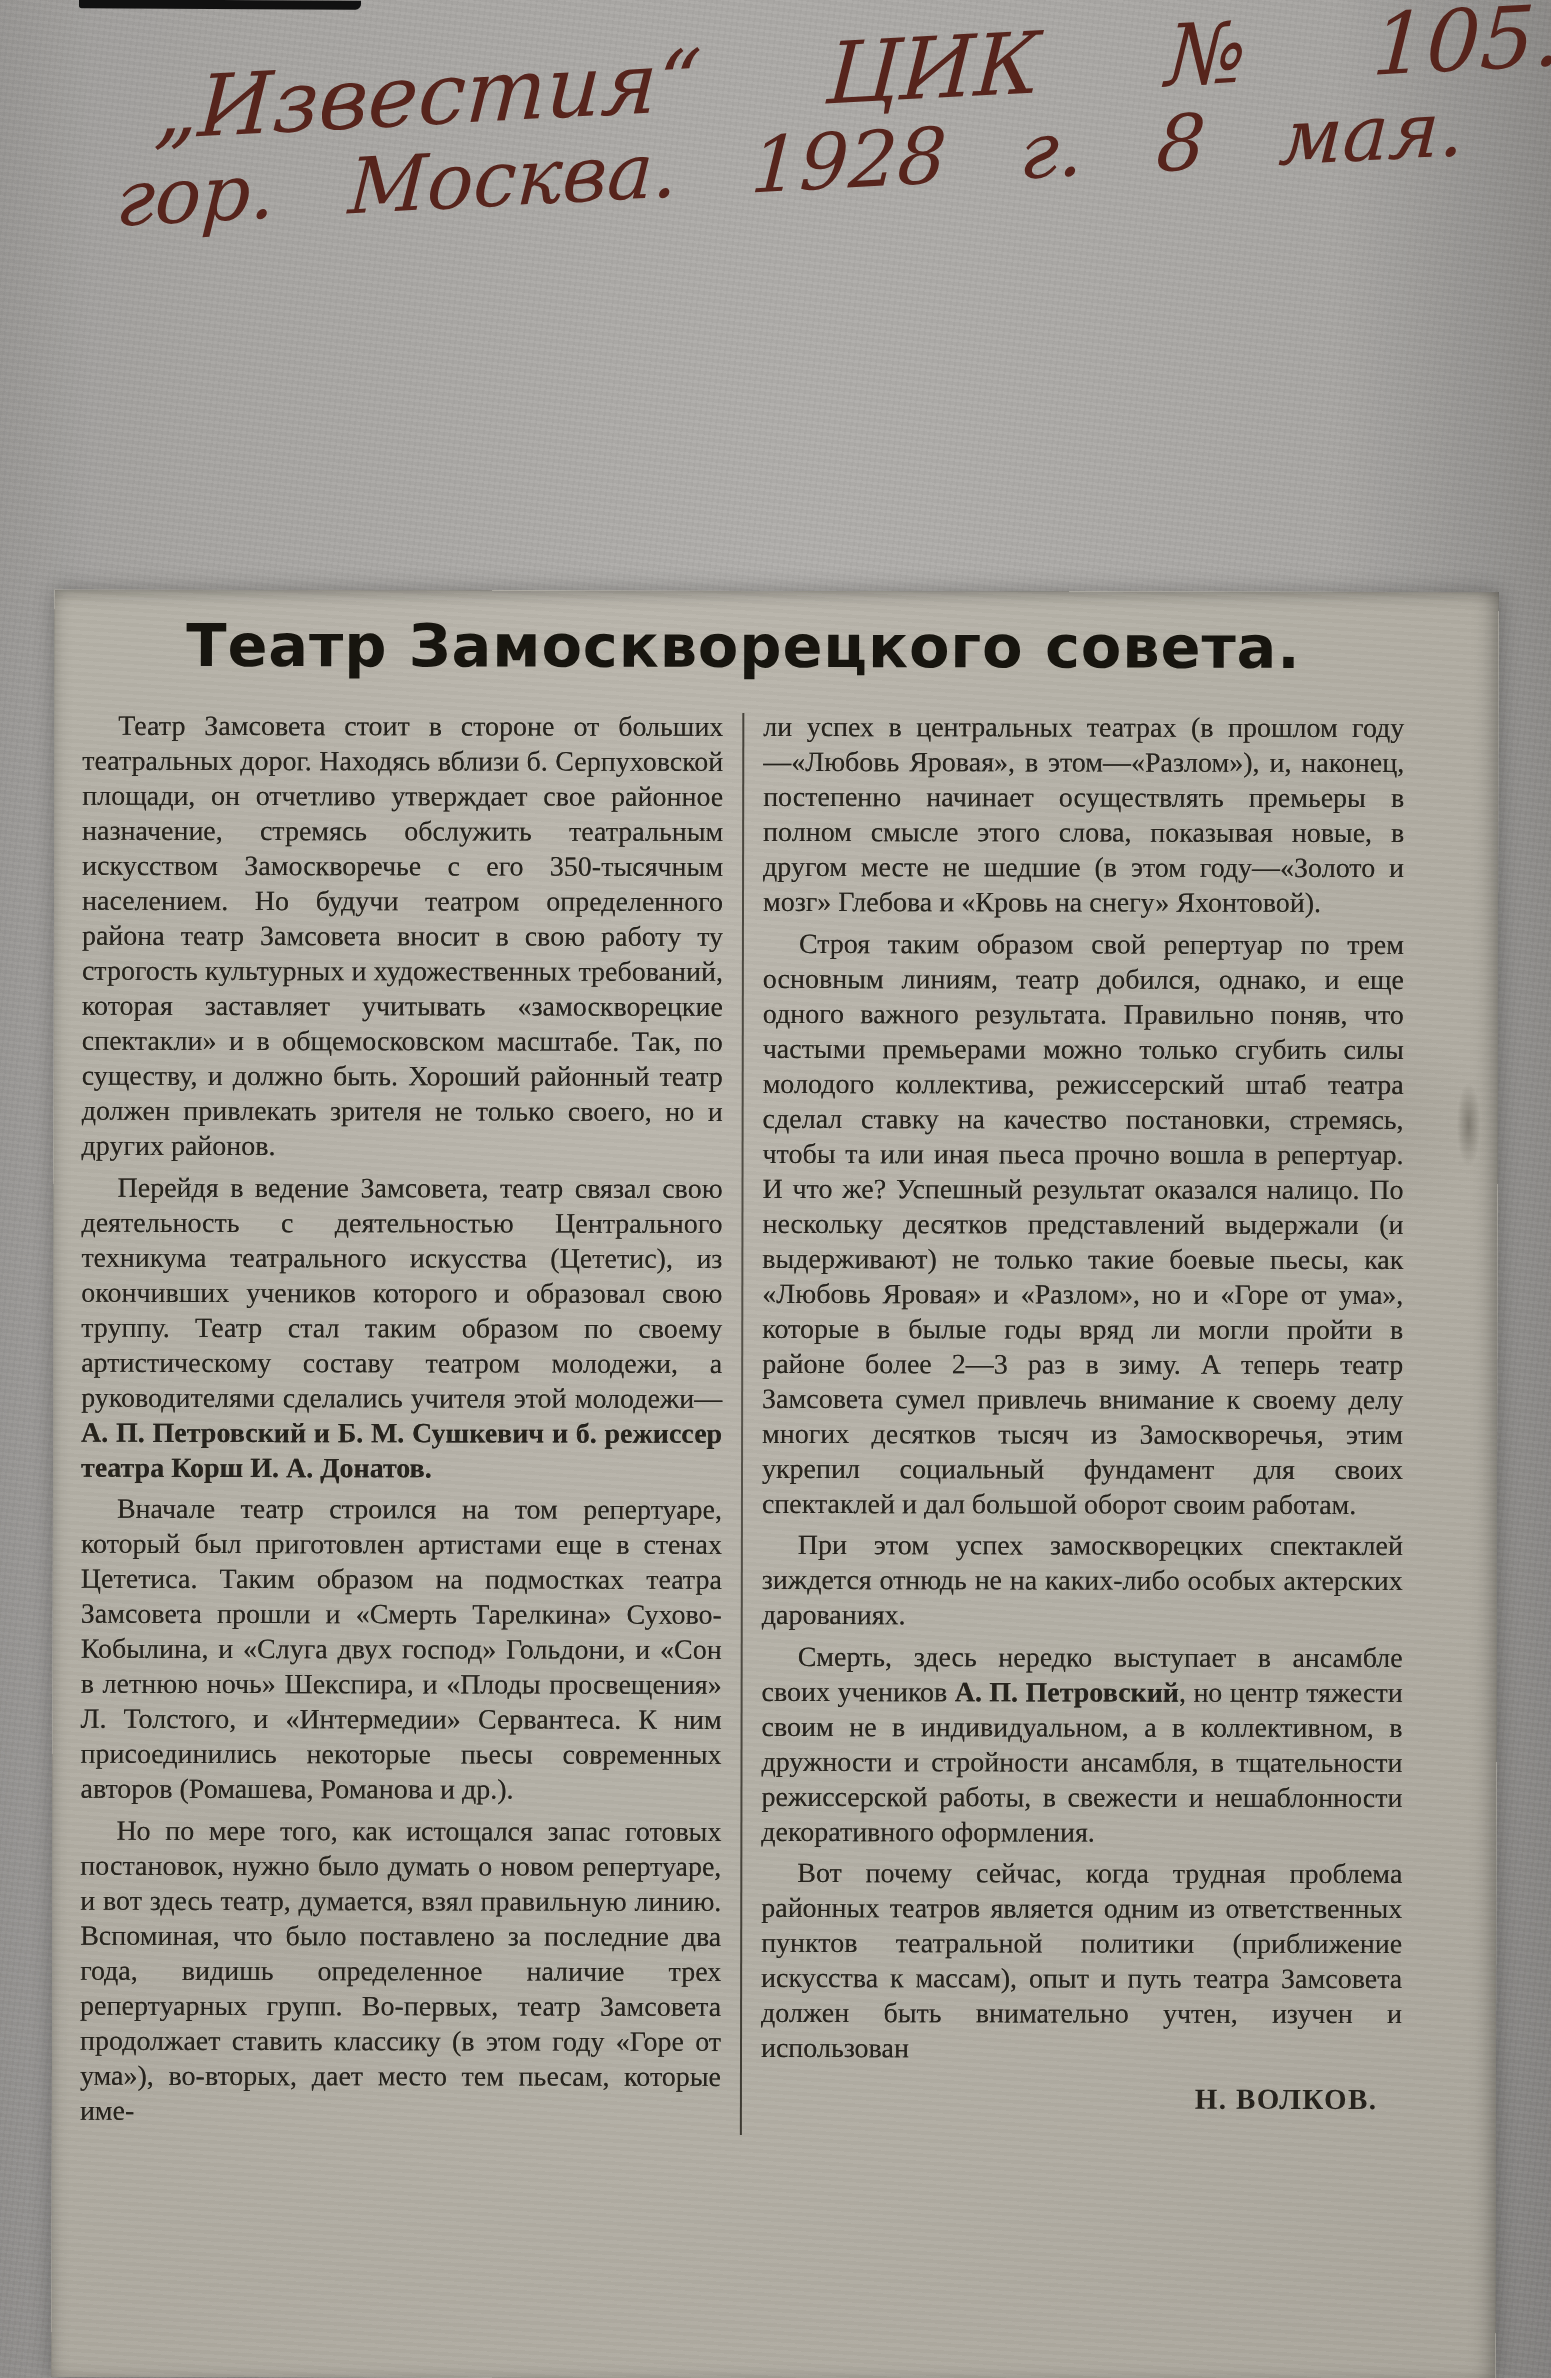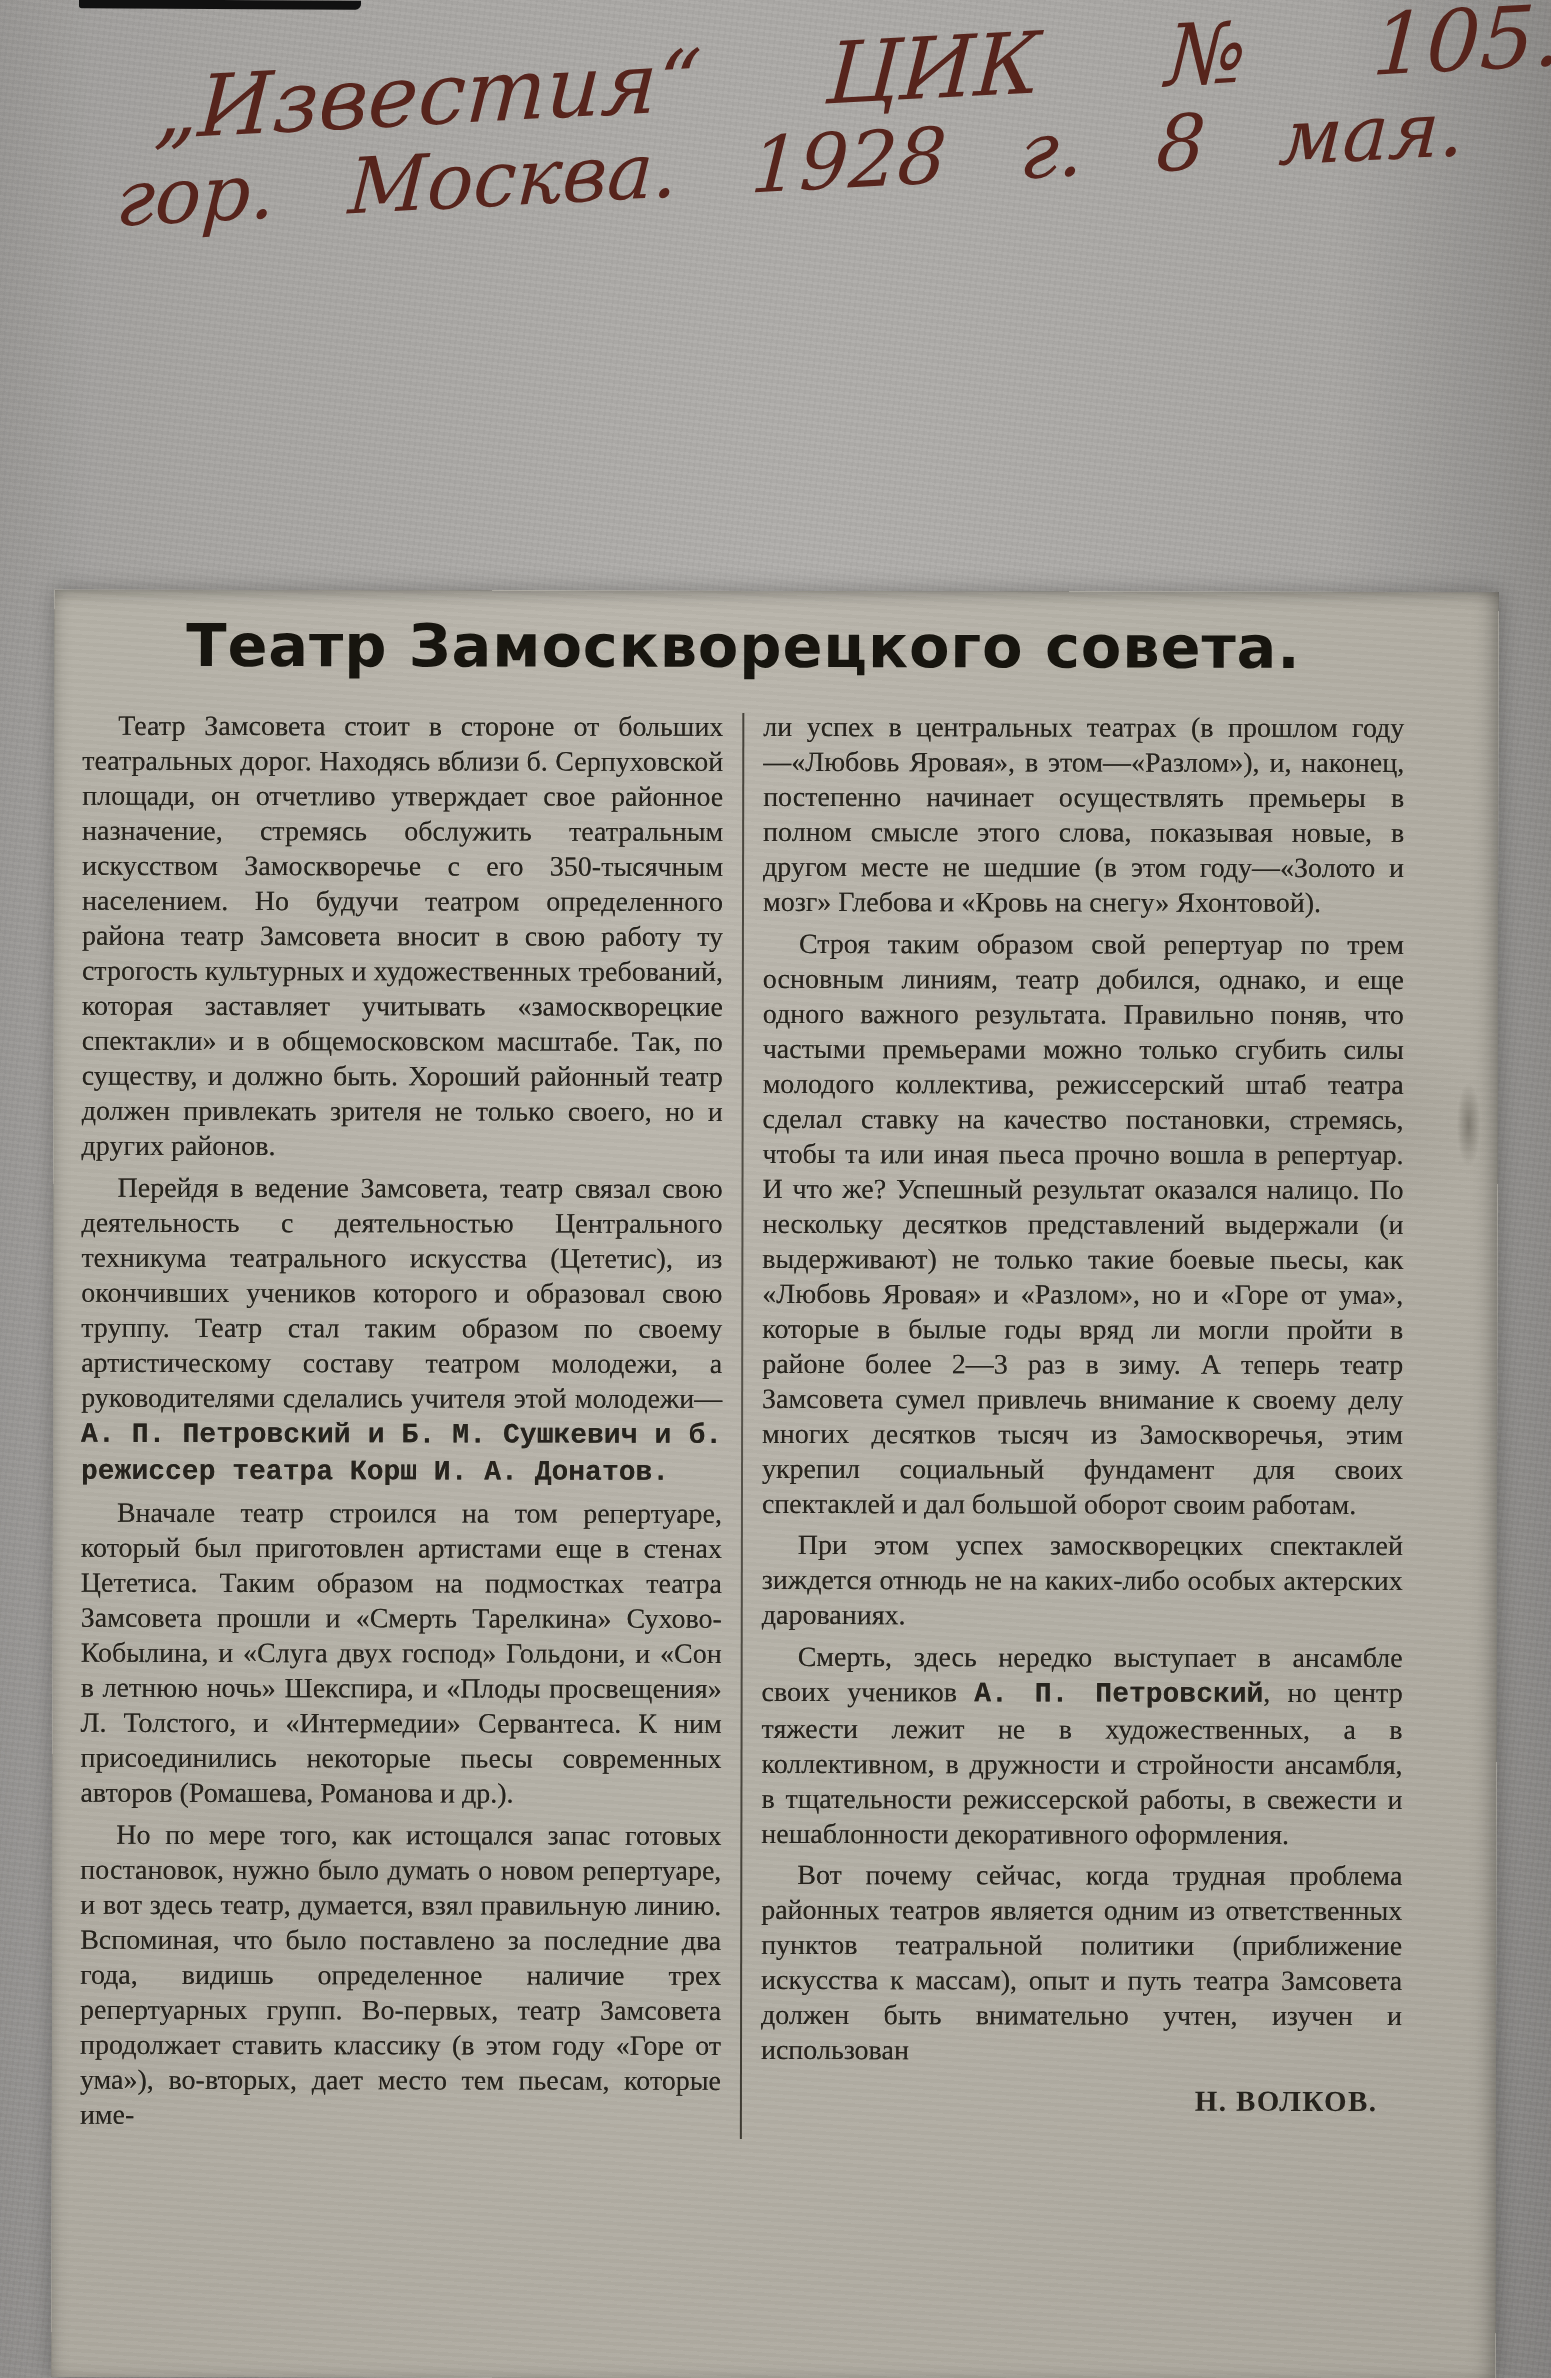--- a/index.html
+++ b/index.html
@@ -98,21 +98,21 @@
   .para {
     margin: 0 0 6.6px;
     font-family: "Liberation Serif", serif;
     font-size: 28px;
     line-height: 35px;
     text-align: justify;
     text-indent: 36px;
     text-shadow: 0 0 0.5px rgba(38,35,29,0.65);
   }
   .para.no-indent { text-indent: 0; }
-  .bold { font-weight: 700; font-family: Liberation Mono, monospace; }
+  .bold { font-weight: 700; }
   .signature {
     margin-top: 17px;
     padding-right: 24.5px;
     text-align: right;
     font-family: "Liberation Serif", serif;
     font-weight: 700;
     font-size: 29px;
     letter-spacing: 1.4px;
   }
   .smudge {
@@ -144,21 +144,21 @@
           <p class="para"><span>Театр Замсовета стоит в стороне от больших театральных дорог. Находясь вблизи б. Серпуховской площади, он отчетливо утверждает свое районное назначение, стремясь обслужить театральным искусством Замоскворечье с его 350-тысячным населением. Но будучи театром определенного района театр Замсовета вносит в свою работу ту строгость культурных и художественных требований, которая заставляет учитывать «замоскворецкие спектакли» и в общемосковском масштабе. Так, по существу, и должно быть. Хороший районный театр должен привлекать зрителя не только своего, но и других районов.</span></p>
           <p class="para"><span>Перейдя в ведение Замсовета, театр связал свою деятельность с деятельностью Центрального техникума театрального искусства (Цететис), из окончивших учеников которого и образовал свою труппу. Театр стал таким образом по своему артистическому составу театром молодежи, а руководителями сделались учителя этой молодежи—</span><span class="bold">А. П. Петровский и Б. М. Сушкевич и б. режиссер театра Корш И. А. Донатов.</span></p>
           <p class="para"><span>Вначале театр строился на том репертуаре, который был приготовлен артистами еще в стенах Цететиса. Таким образом на подмостках театра Замсовета прошли и «Смерть Тарелкина» Сухово-Кобылина, и «Слуга двух господ» Гольдони, и «Сон в летнюю ночь» Шекспира, и «Плоды просвещения» Л. Толстого, и «Интермедии» Сервантеса. К ним присоединились некоторые пьесы современных авторов (Ромашева, Романова и др.).</span></p>
           <p class="para"><span>Но по мере того, как истощался запас готовых постановок, нужно было думать о новом репертуаре, и вот здесь театр, думается, взял правильную линию. Вспоминая, что было поставлено за последние два года, видишь определенное наличие трех репертуарных групп. Во-первых, театр Замсовета продолжает ставить классику (в этом году «Горе от ума»), во-вторых, дает место тем пьесам, которые име-</span></p>
         </div>
       <div class="divider"></div>
       <div class="col col-right">
           <p class="para no-indent"><span>ли успех в центральных театрах (в прошлом году—«Любовь Яровая», в этом—«Разлом»), и, наконец, постепенно начинает осуществлять премьеры в полном смысле этого слова, показывая новые, в другом месте не шедшие (в этом году—«Золото и мозг» Глебова и «Кровь на снегу» Яхонтовой).</span></p>
           <p class="para"><span>Строя таким образом свой репертуар по трем основным линиям, театр добился, однако, и еще одного важного результата. Правильно поняв, что частыми премьерами можно только сгубить силы молодого коллектива, режиссерский штаб театра сделал ставку на качество постановки, стремясь, чтобы та или иная пьеса прочно вошла в репертуар. И что же? Успешный результат оказался налицо. По нескольку десятков представлений выдержали (и выдерживают) не только такие боевые пьесы, как «Любовь Яровая» и «Разлом», но и «Горе от ума», которые в былые годы вряд ли могли пройти в районе более 2—3 раз в зиму. А теперь театр Замсовета сумел привлечь внимание к своему делу многих десятков тысяч из Замоскворечья, этим укрепил социальный фундамент для своих спектаклей и дал большой оборот своим работам.</span></p>
           <p class="para"><span>При этом успех замоскворецких спектаклей зиждется отнюдь не на каких-либо особых актерских дарованиях.</span></p>
-          <p class="para"><span>Смерть, здесь нередко выступает в ансамбле своих учеников </span><span class="bold">А. П. Петровский</span><span>, но центр тяжести лежит не в художественных, а в коллективном, в дружности и стройности ансамбля, в тщательности режиссерской работы, в свежести и нешаблонности декоративного оформления.</span></p>
+          <p class="para"><span>Смерть, здесь нередко выступает в ансамбле своих учеников </span><span class="bold">А. П. Петровский</span><span>, но центр тяжести своим не в индивидуальном, а в коллективном, в дружности и стройности ансамбля, в тщательности режиссерской работы, в свежести и нешаблонности декоративного оформления.</span></p>
           <p class="para"><span>Вот почему сейчас, когда трудная проблема районных театров является одним из ответственных пунктов театральной политики (приближение искусства к массам), опыт и путь театра Замсовета должен быть внимательно учтен, изучен и использован</span></p>
           <div class="signature">Н. ВОЛКОВ.</div>
         </div>
     </div>
 
     <div class="smudge"></div>
   </div>
 
 </div>
 

